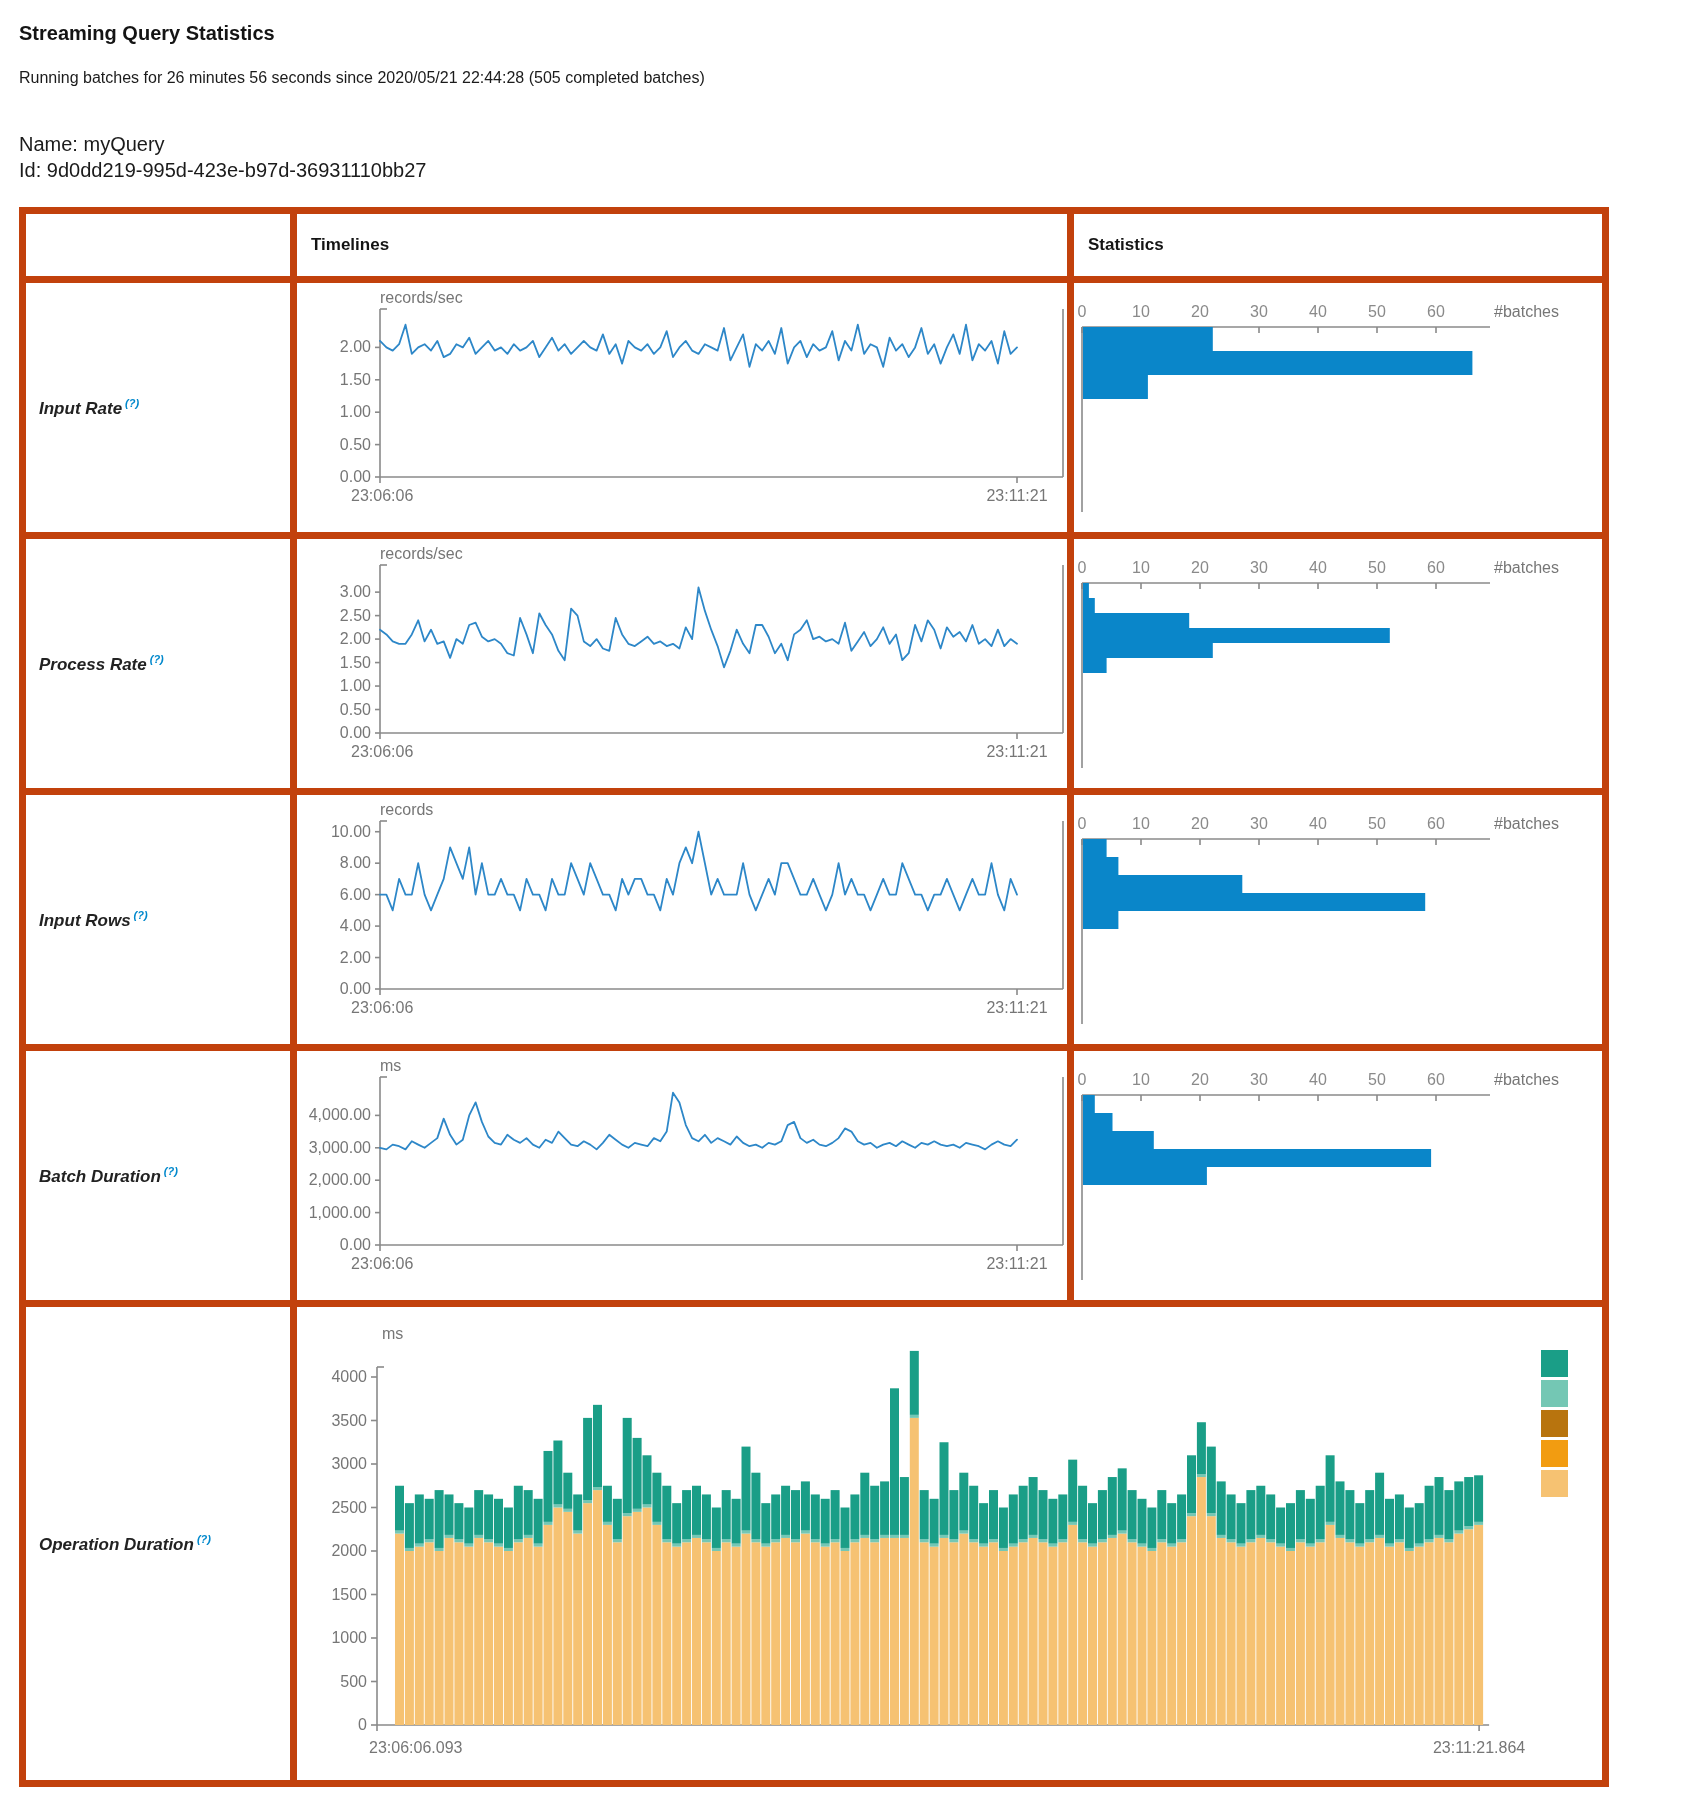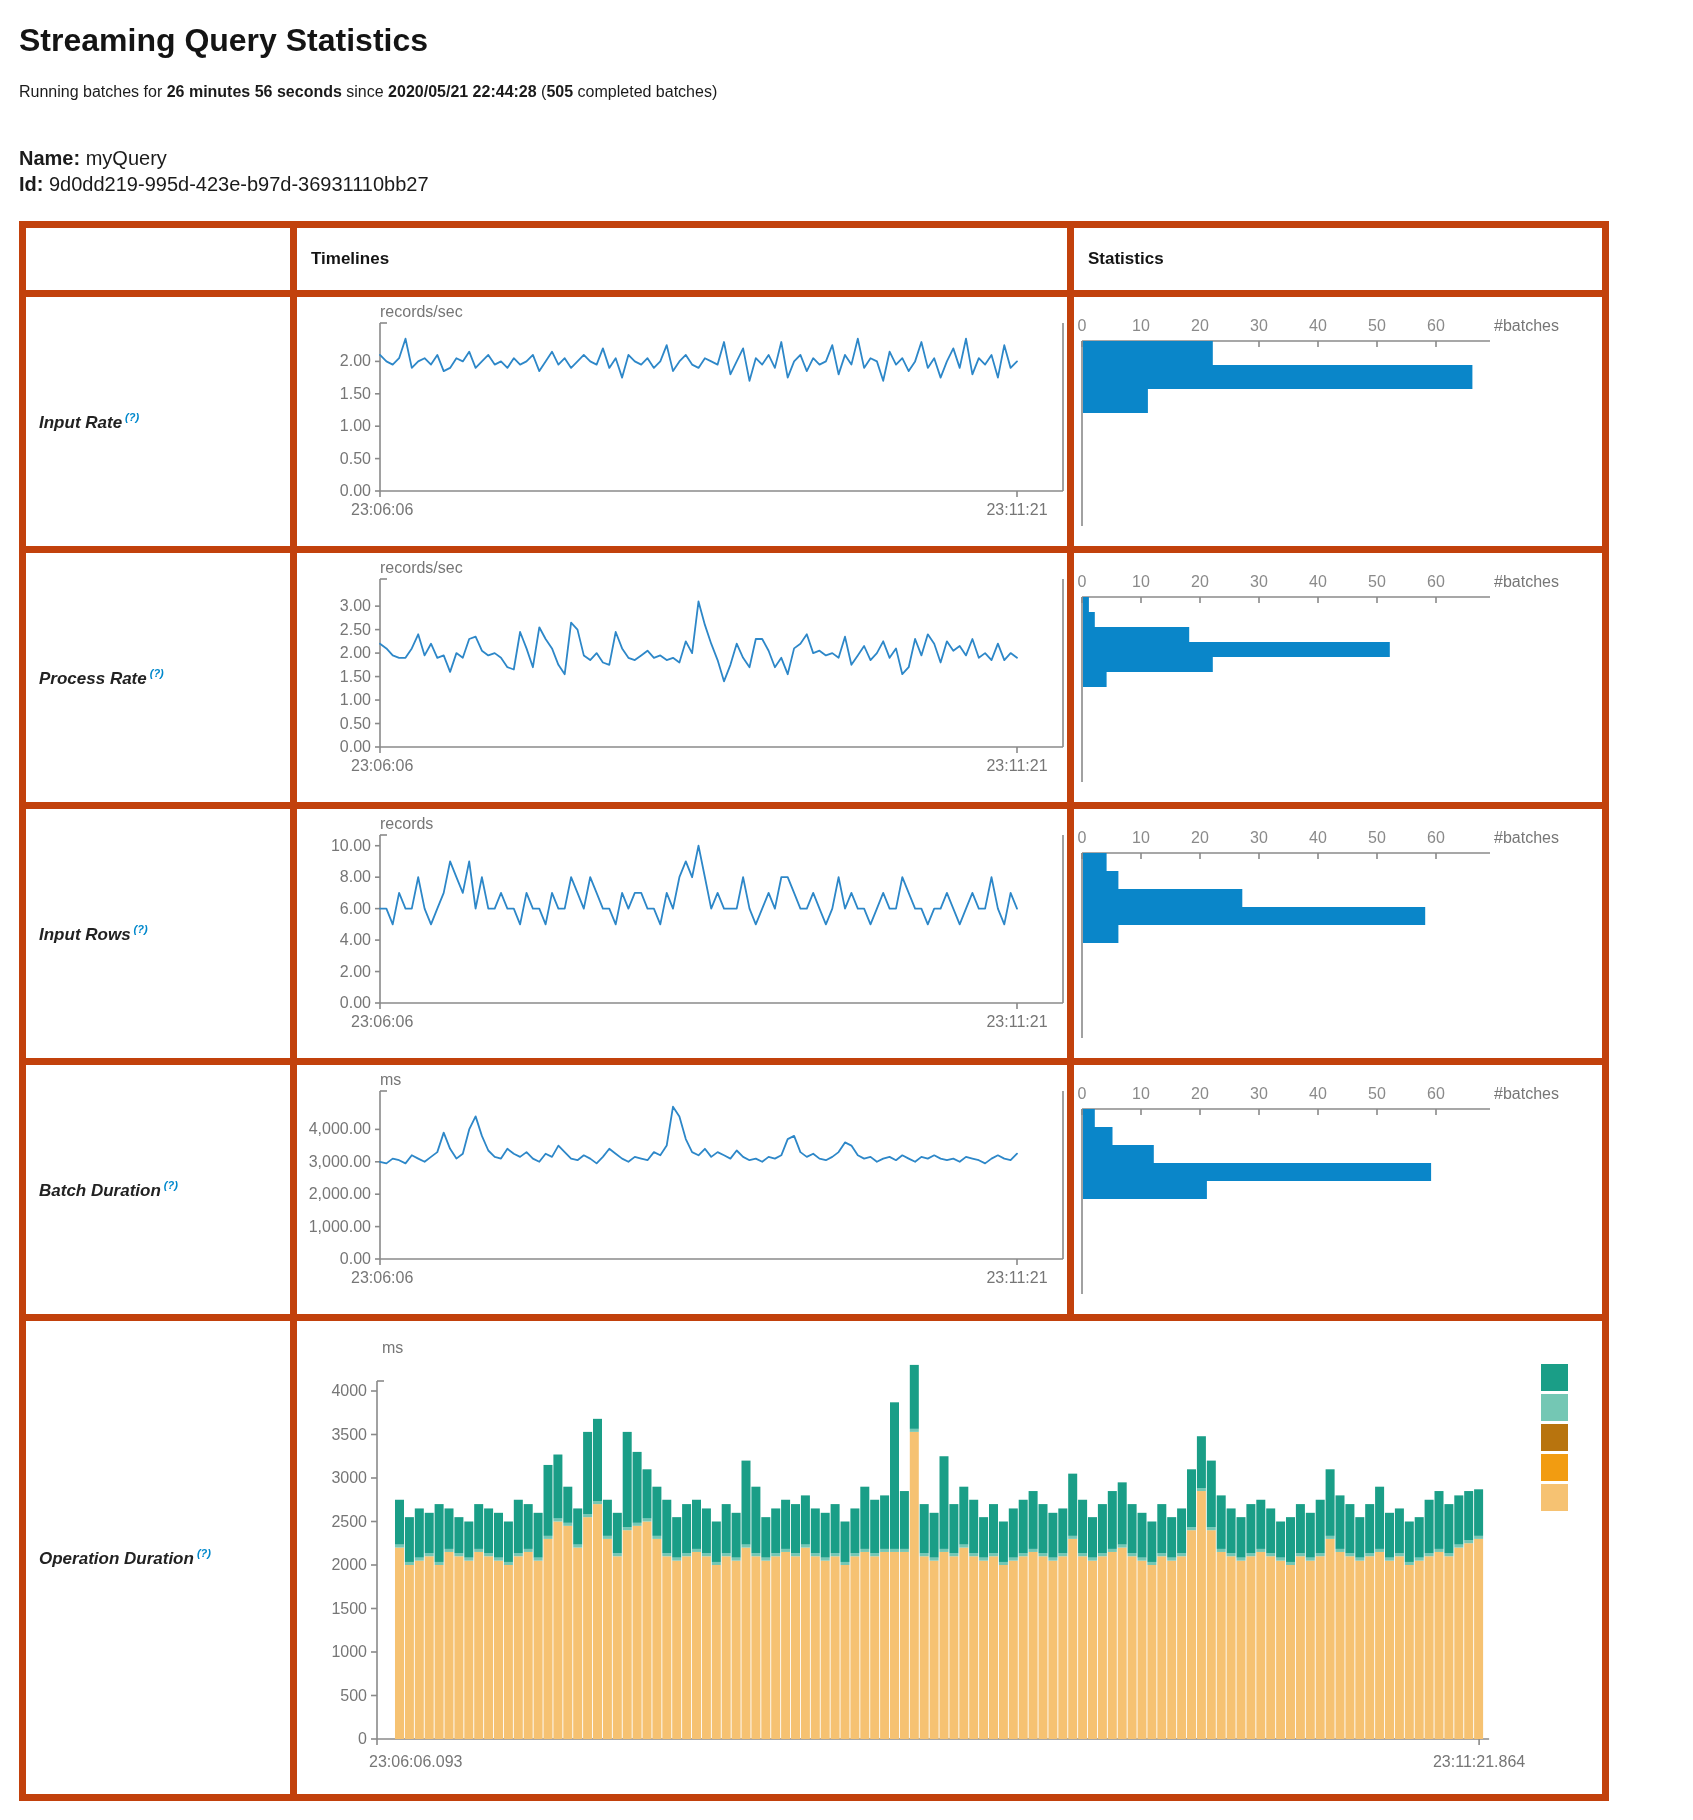--- a/index.html
+++ b/index.html
@@ -1,20 +1,20 @@
 <!DOCTYPE html>
 <html><head>
 <meta charset="utf-8">
 <style>
   html,body{margin:0;padding:0;background:#fff;color:#1b1b1b;
     font-family:"Liberation Sans","DejaVu Sans",sans-serif;}
   .page{width:1693px;min-height:1820px;box-sizing:border-box;padding:18px 0 20px 19px;}
-  h1{font-size:32px;font-weight:700;margin:4px 0 24px 0;color:#141414;}
+  h1{font-size:20px;font-weight:700;margin:4px 0 24px 0;color:#141414;}
   .subtitle{font-size:16px;margin:0 0 44px 0;color:#1b1b1b;}
-  .subtitle b,.meta b{font-weight:700;text-align:right;}
+  .subtitle b,.meta b{font-weight:400;text-align:right;}
   .meta{font-size:20px;line-height:26px;margin:0 0 24px 0;}
   table.stats{border-collapse:collapse;margin-top:0;}
   table.stats th,table.stats td{border:7px solid #c2410c;}
   th.colhead{height:62px;vertical-align:middle;text-align:left;
     padding:0 0 0 14px;font-size:17px;font-weight:700;color:#141414;}
   td.rowlabel{vertical-align:middle;padding:0 0 0 13px;font-size:17px;
     font-weight:700;color:#222;font-style:italic;}
   td.chartcell{padding:0;vertical-align:top;}
   sup.help{color:#0088cc;font-size:11px;font-weight:700;margin-left:3px;cursor:pointer;}
   svg{display:block;}

